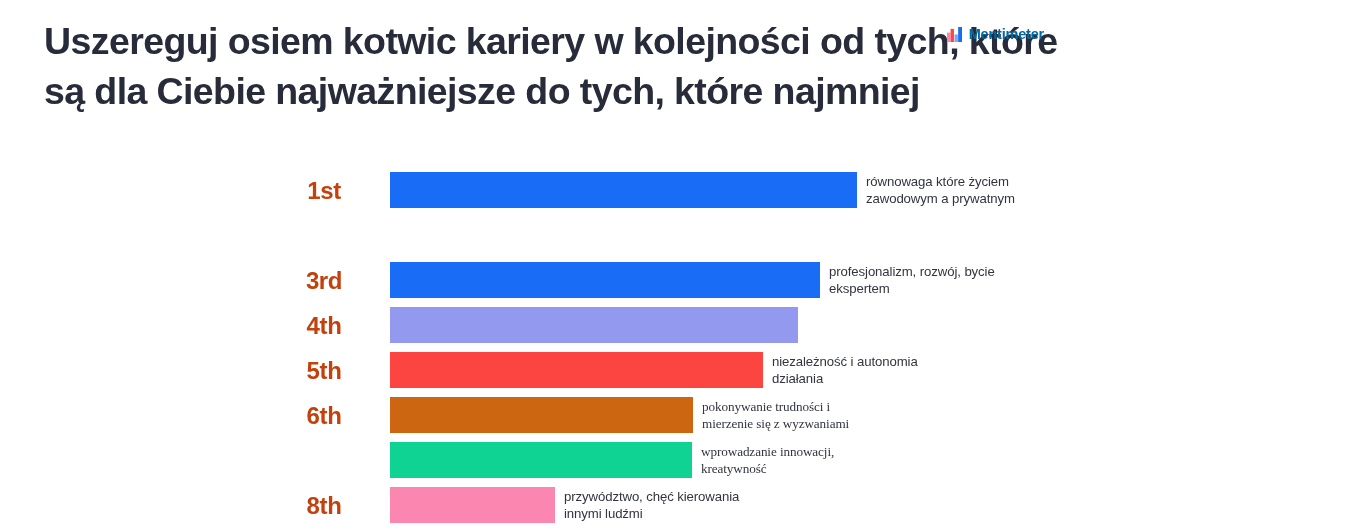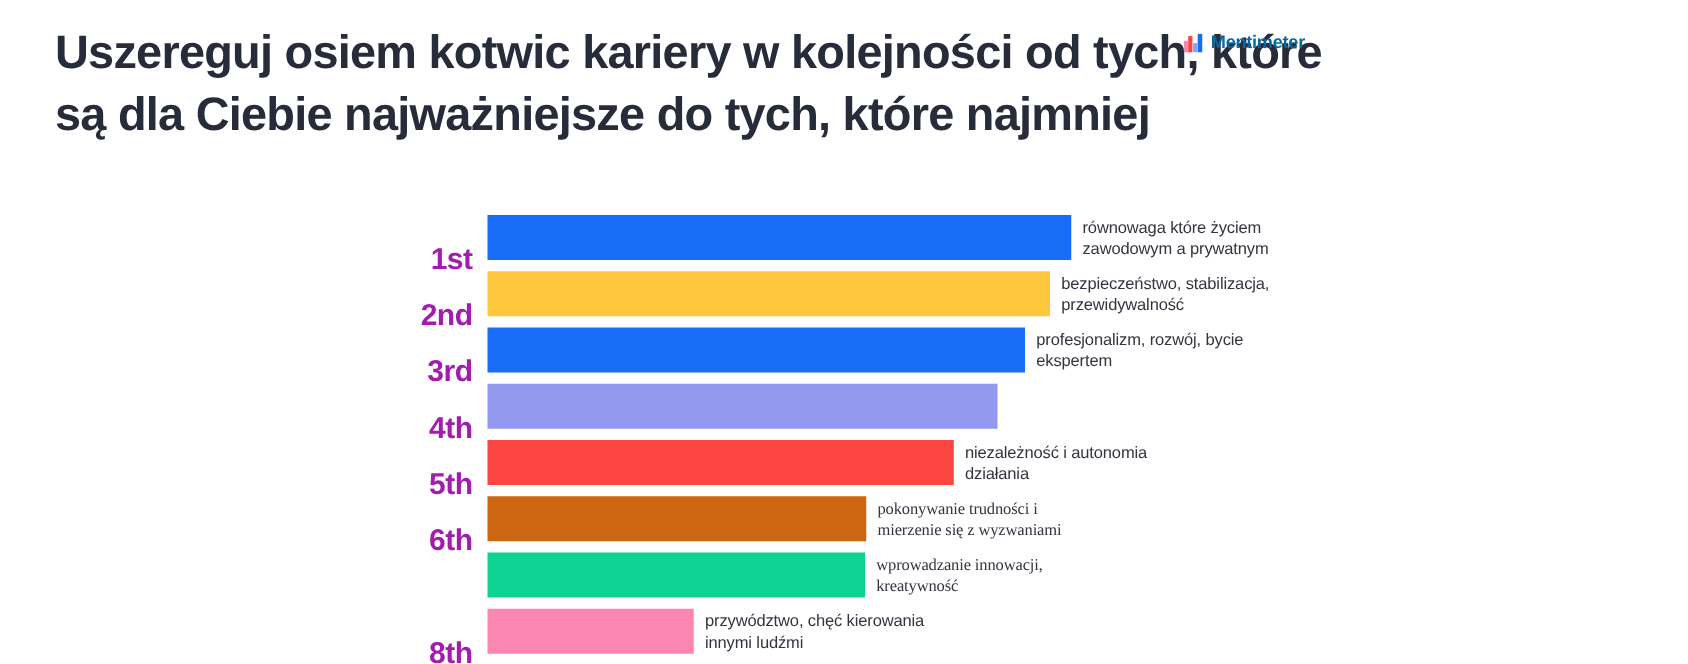--- a/index.html
+++ b/index.html
@@ -69,29 +69,29 @@
   .chart-row {
     position: absolute;
     left: 0;
     width: 1350px;
     height: 36px;
     display: block;
   }
   .rank-label {
     position: absolute;
     left: 270px;
-    top: 17px;
+    top: 0;
     width: 108px;
     height: 36px;
     line-height: 37px;
-    text-align: right;
+    text-align: center;
     font-size: 24px;
     font-weight: 700;
     letter-spacing: -0.4px;
-    color: #a21caf;
+    color: #c2410c;
   }
   .bar {
     position: absolute;
     left: 390px;
     top: 0;
     height: 36px;
     border-radius: 0;
   }
   .bar-label {
     position: absolute;
@@ -124,26 +124,20 @@
   </div>
 </div>
 
 <div id="chart">
     <div class="chart-row" style="top: 7px;">
       <div class="rank-label">1st</div>
       <div class="bar" style="width: 467px; background: rgb(25, 108, 245);"></div>
       <div class="bar-label" style="left: 857px;">równowaga które życiem
 zawodowym a prywatnym</div>
     </div>
-    <div class="chart-row" style="top: 52px;">
-      <div class="rank-label">2nd</div>
-      <div class="bar" style="width: 450px; background: rgb(255, 199, 62);"></div>
-      <div class="bar-label" style="left: 840px;">bezpieczeństwo, stabilizacja,
-przewidywalność</div>
-    </div>
     <div class="chart-row" style="top: 97px;">
       <div class="rank-label">3rd</div>
       <div class="bar" style="width: 430px; background: rgb(25, 108, 245);"></div>
       <div class="bar-label" style="left: 820px;">profesjonalizm, rozwój, bycie
 ekspertem</div>
     </div>
     <div class="chart-row" style="top: 142px;">
       <div class="rank-label">4th</div>
       <div class="bar" style="width: 408px; background: rgb(148, 153, 240);"></div>
     </div>

